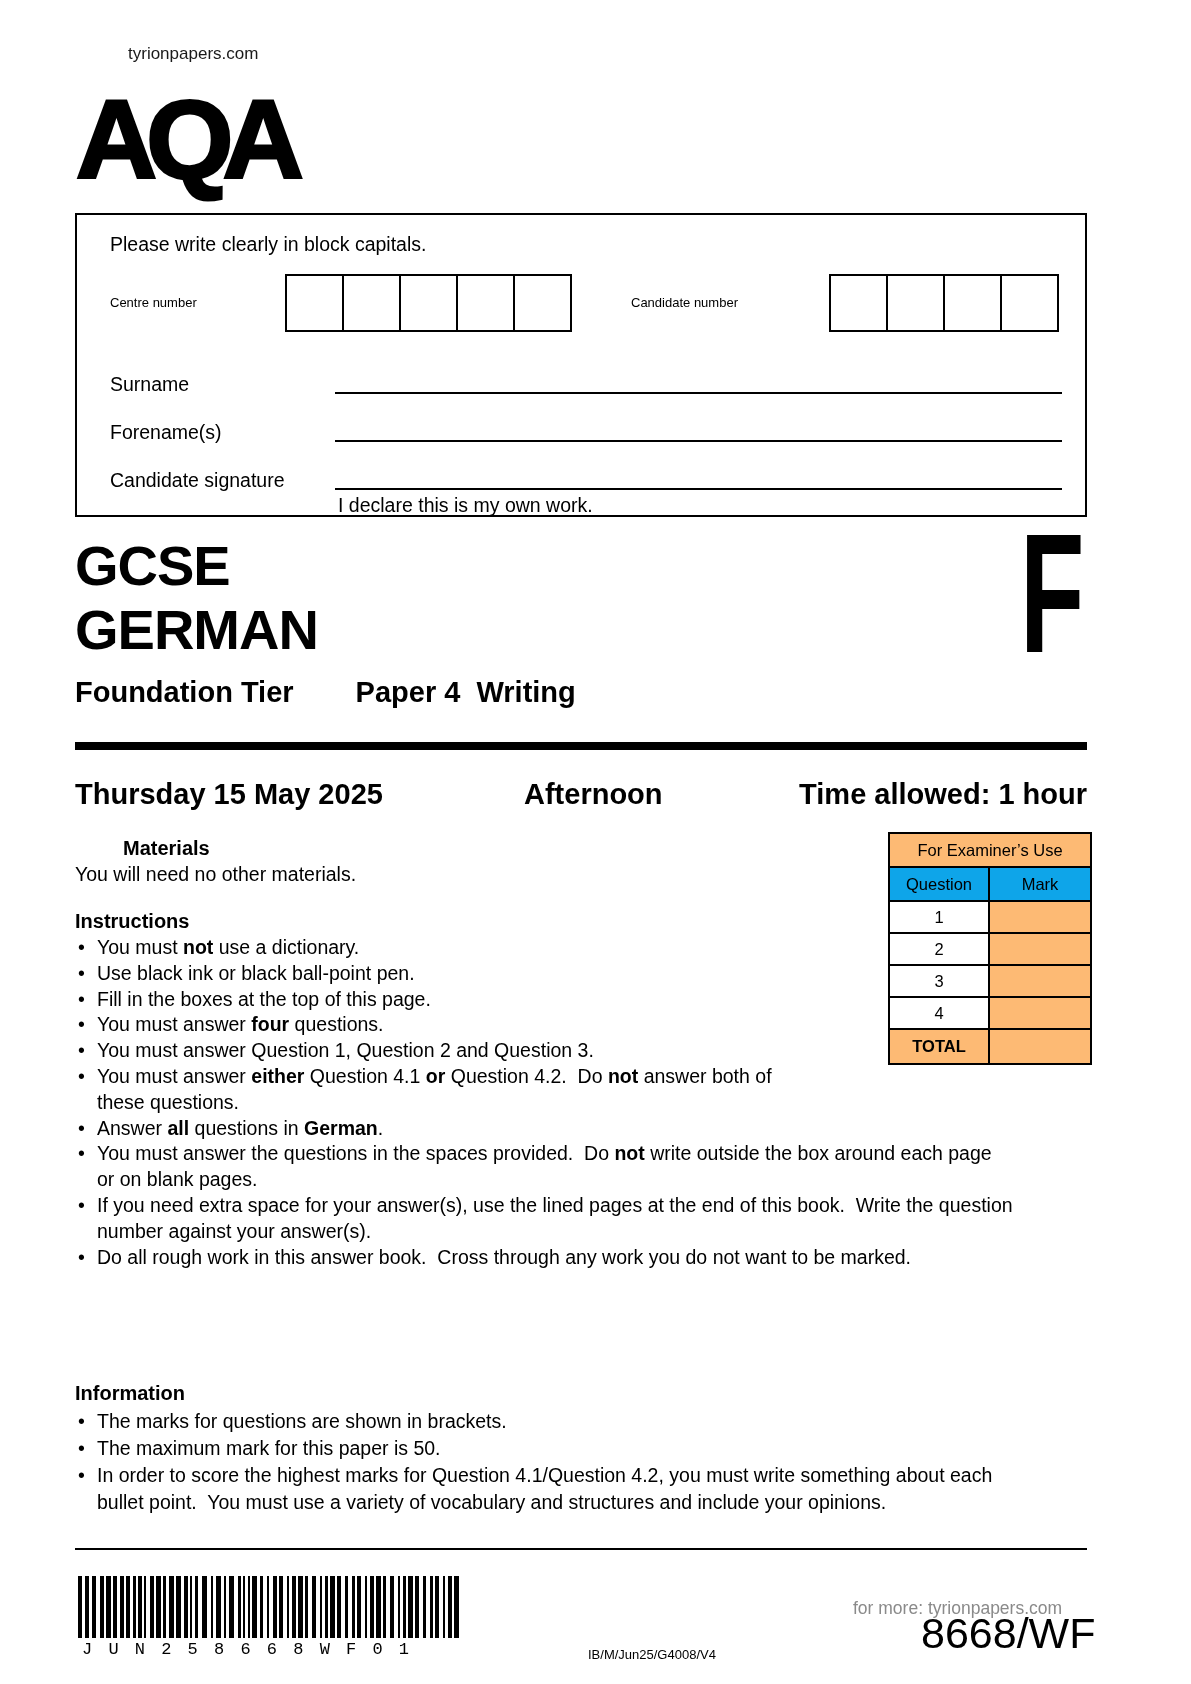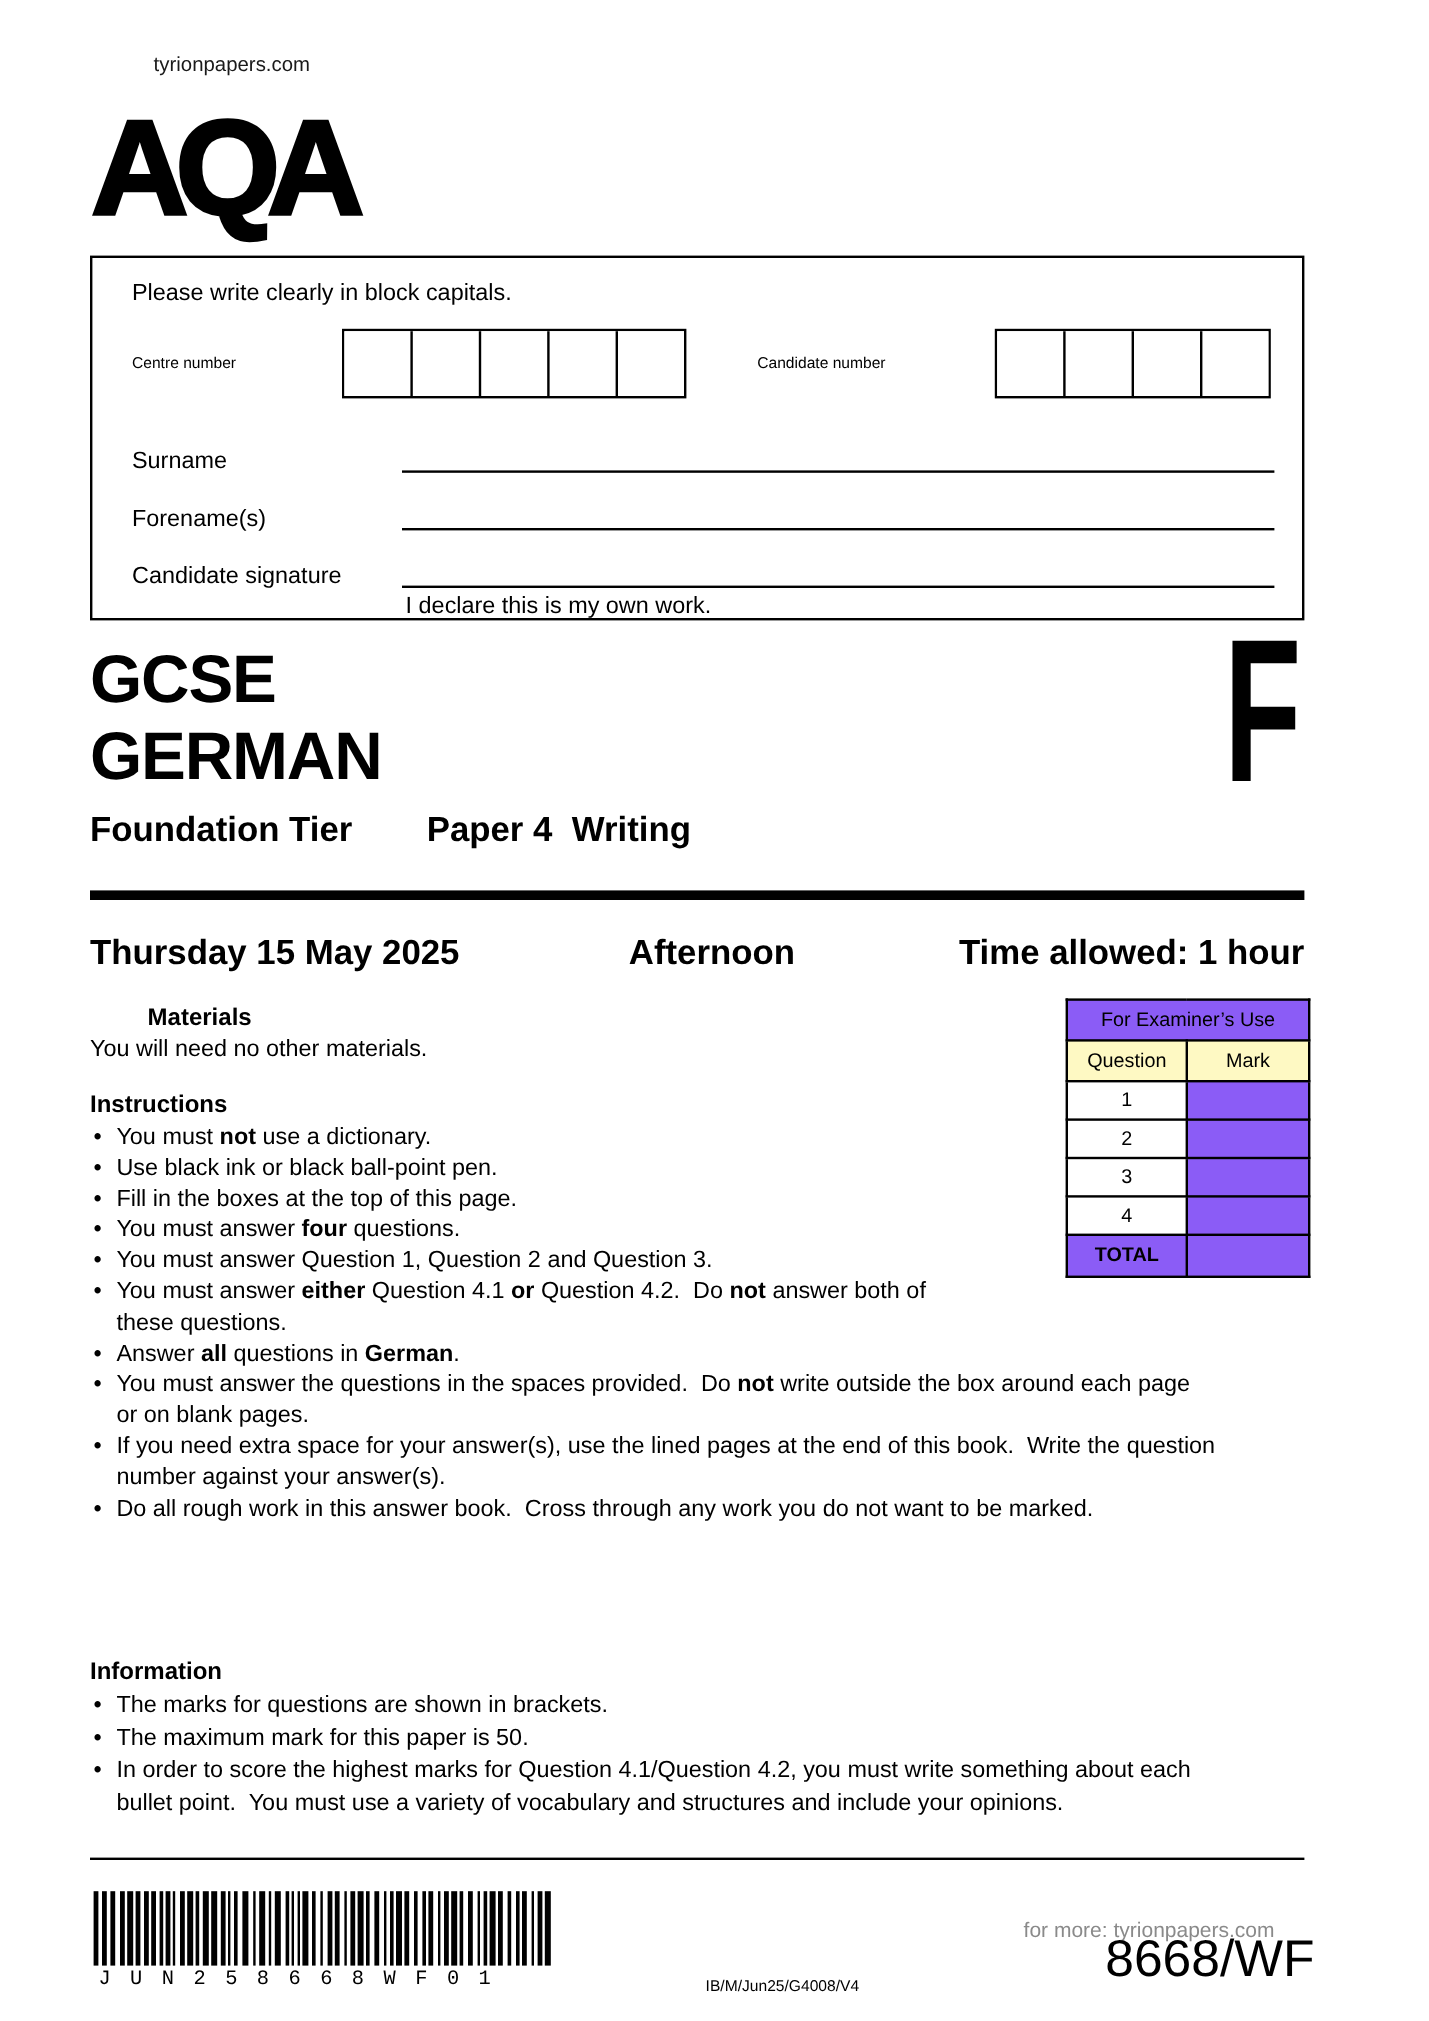--- a/index.html
+++ b/index.html
@@ -43,23 +43,23 @@
   ul.blist li{position:relative;padding-left:22px;font-size:19.5px;line-height:25.8px;}
   ul.blist li::before{content:"\2022";position:absolute;left:3px;}
   ul.info-list li{line-height:27px;}
   ul.instr-list li:nth-child(6){max-width:700px;}
   ul.instr-list li:nth-child(8){max-width:902px;}
   ul.instr-list li:nth-child(9){max-width:916px;}
   ul.info-list li:nth-child(3){max-width:906px;}
 
   table.xtable{left:888px;top:832px;width:202px;border-collapse:collapse;table-layout:fixed;}
   table.xtable td{border:2px solid #000;text-align:center;font-size:16.5px;padding:0;}
-  table.xtable .shade{background:#8b5cf6;}
+  table.xtable .shade{background:#fdba74;}
   .xt-title td{height:32px;}
-  .xt-head td{height:32px;background:#fef9c3;}
+  .xt-head td{height:32px;background:#0ea5e9;}
   .xt-row td{height:30px;}
   .xt-total td{height:33px;font-weight:bold;font-size:17px;}
   .colq{width:100px;} .colm{width:102px;}
 
   .footer-line{left:75px;top:1548px;width:1012px;height:2px;background:#000;}
   .barcode{left:78px;top:1576px;width:390px;height:62px;display:flex;align-items:stretch;}
   .barcode div{height:100%;}
   .barcode-text{left:82px;top:1640px;font-family:"Liberation Mono",monospace;
                 font-size:17px;letter-spacing:3px;white-space:pre;}
   .ref-code{left:588px;top:1647px;font-size:13px;}

